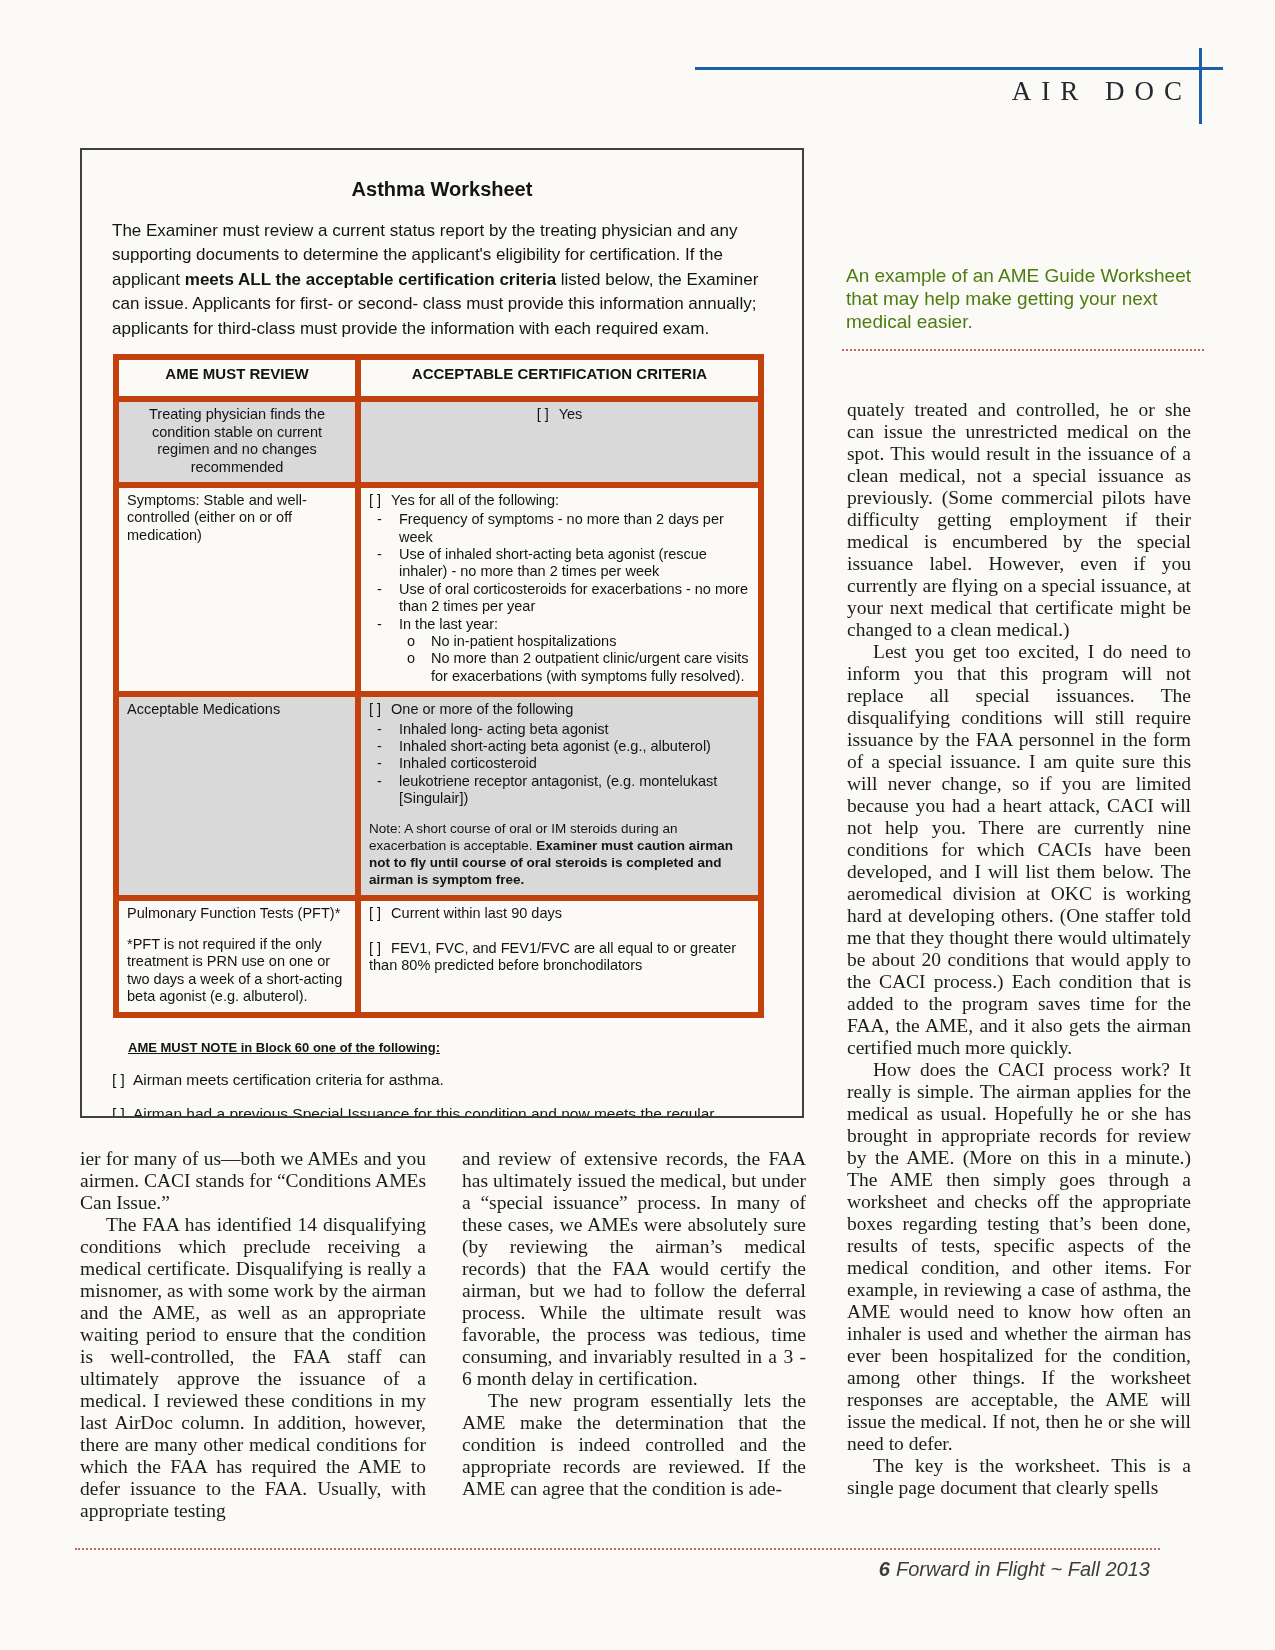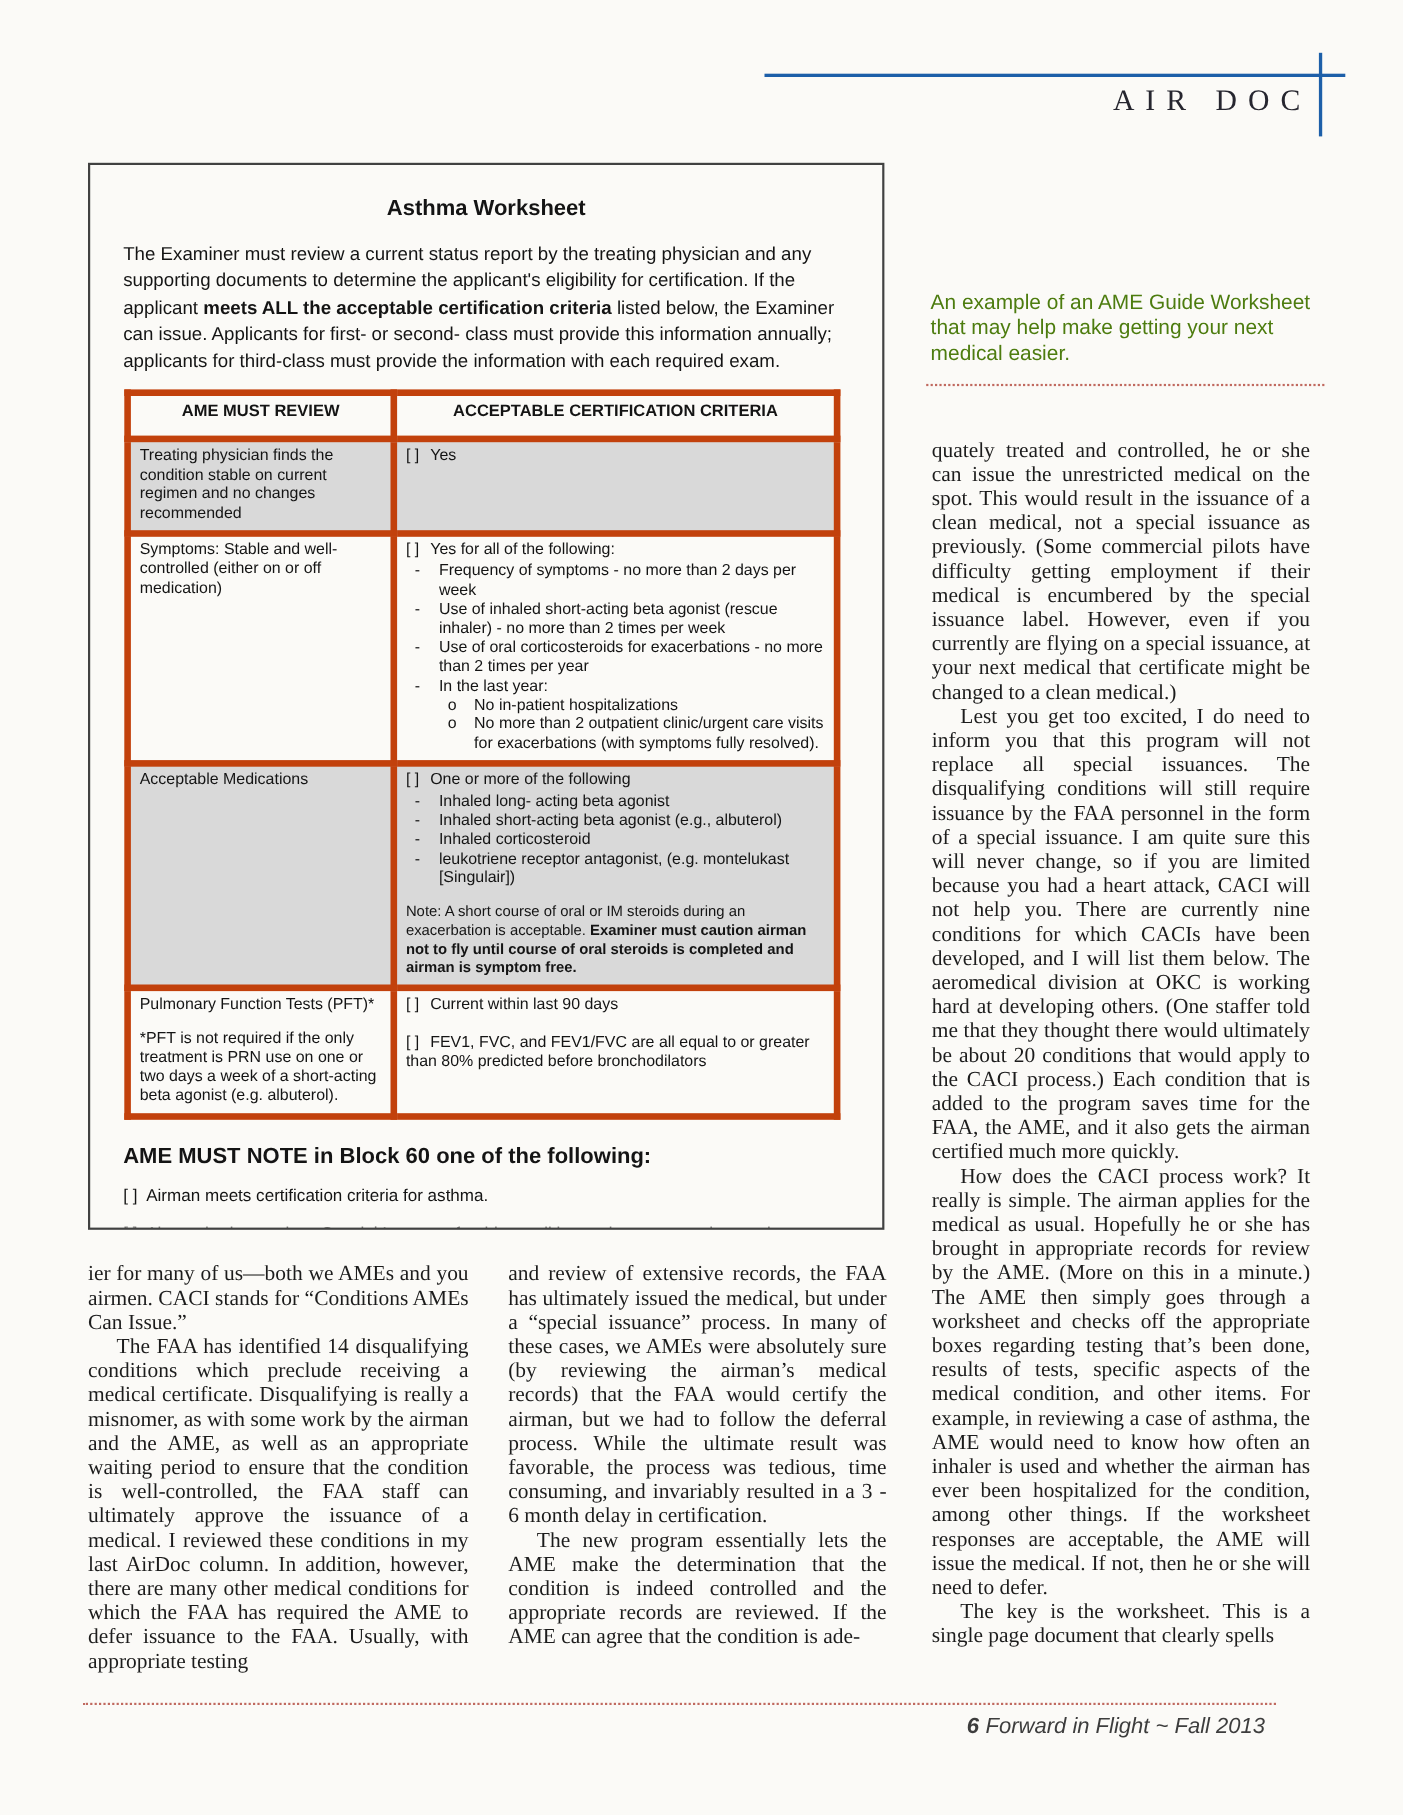--- a/index.html
+++ b/index.html
@@ -32,37 +32,37 @@
   .seg.b{font-weight:bold;}
   .ws-table{
     margin:13px 0 0 31px;border-collapse:collapse;table-layout:fixed;
     width:645px;font-size:14.5px;line-height:1.2;
   }
   .ws-table th,.ws-table td{border:6px solid #c2410c;vertical-align:top;}
   .ws-table th{font-size:15px;font-weight:bold;text-align:center;padding:5px 4px;height:26px;}
   .ws-table td{padding:4px 8px 6px 8px;}
   .ws-table col.c1{width:242px;}
   .ws-table col.c2{width:403px;}
-  .ws-table tbody tr:nth-child(1){height:64px;}
+  .ws-table tbody tr:nth-child(1){height:64px;text-align:center;}
   .ws-table tbody tr:nth-child(2){height:178px;}
   .ws-table tbody tr:nth-child(3){height:165px;margin-left:21px;}
   .ws-table tbody tr:nth-child(4){height:95px;}
   tr.shaded{background:#d9d9d9;}
   .cellp{margin:0 0 14px 0;}
   .cellp:last-child{margin-bottom:0;}
   .check-line{margin:0 0 2px 0;}
   .check-line .marker{margin-right:10px;}
   .li-dash{display:flex;padding-left:4px;}
   .li-dash .marker{flex:0 0 26px;padding-left:4px;box-sizing:border-box;}
   .li-circle{display:flex;margin-left:36px;}
   .li-circle .marker{flex:0 0 26px;padding-left:2px;box-sizing:border-box;}
   .itext{flex:1 1 auto;}
   .gap{height:16px;}
   .note{margin-top:12px;font-size:13.5px;line-height:1.28;padding-right:2px;}
-  .b60-head{margin:22px 55px 0 30px;font-size:20px;font-weight:bold;}
+  .b60-head{margin:22px 55px 0 46px;font-size:13px;font-weight:bold;text-decoration:underline;}
   .b60{margin:15px 55px 0 30px;font-size:15.5px;line-height:1.25;}
   .b60 .cb{margin-right:8px;}
 
   
   .caption{
     left:846px;top:264px;width:352px;
     font-family:"Liberation Sans", sans-serif;font-size:19px;line-height:1.22;color:#4d7c0f;
   }
   .cap-rule{left:842px;top:349px;width:362px;border-top:2px dotted #c0695f;height:0;}
 

